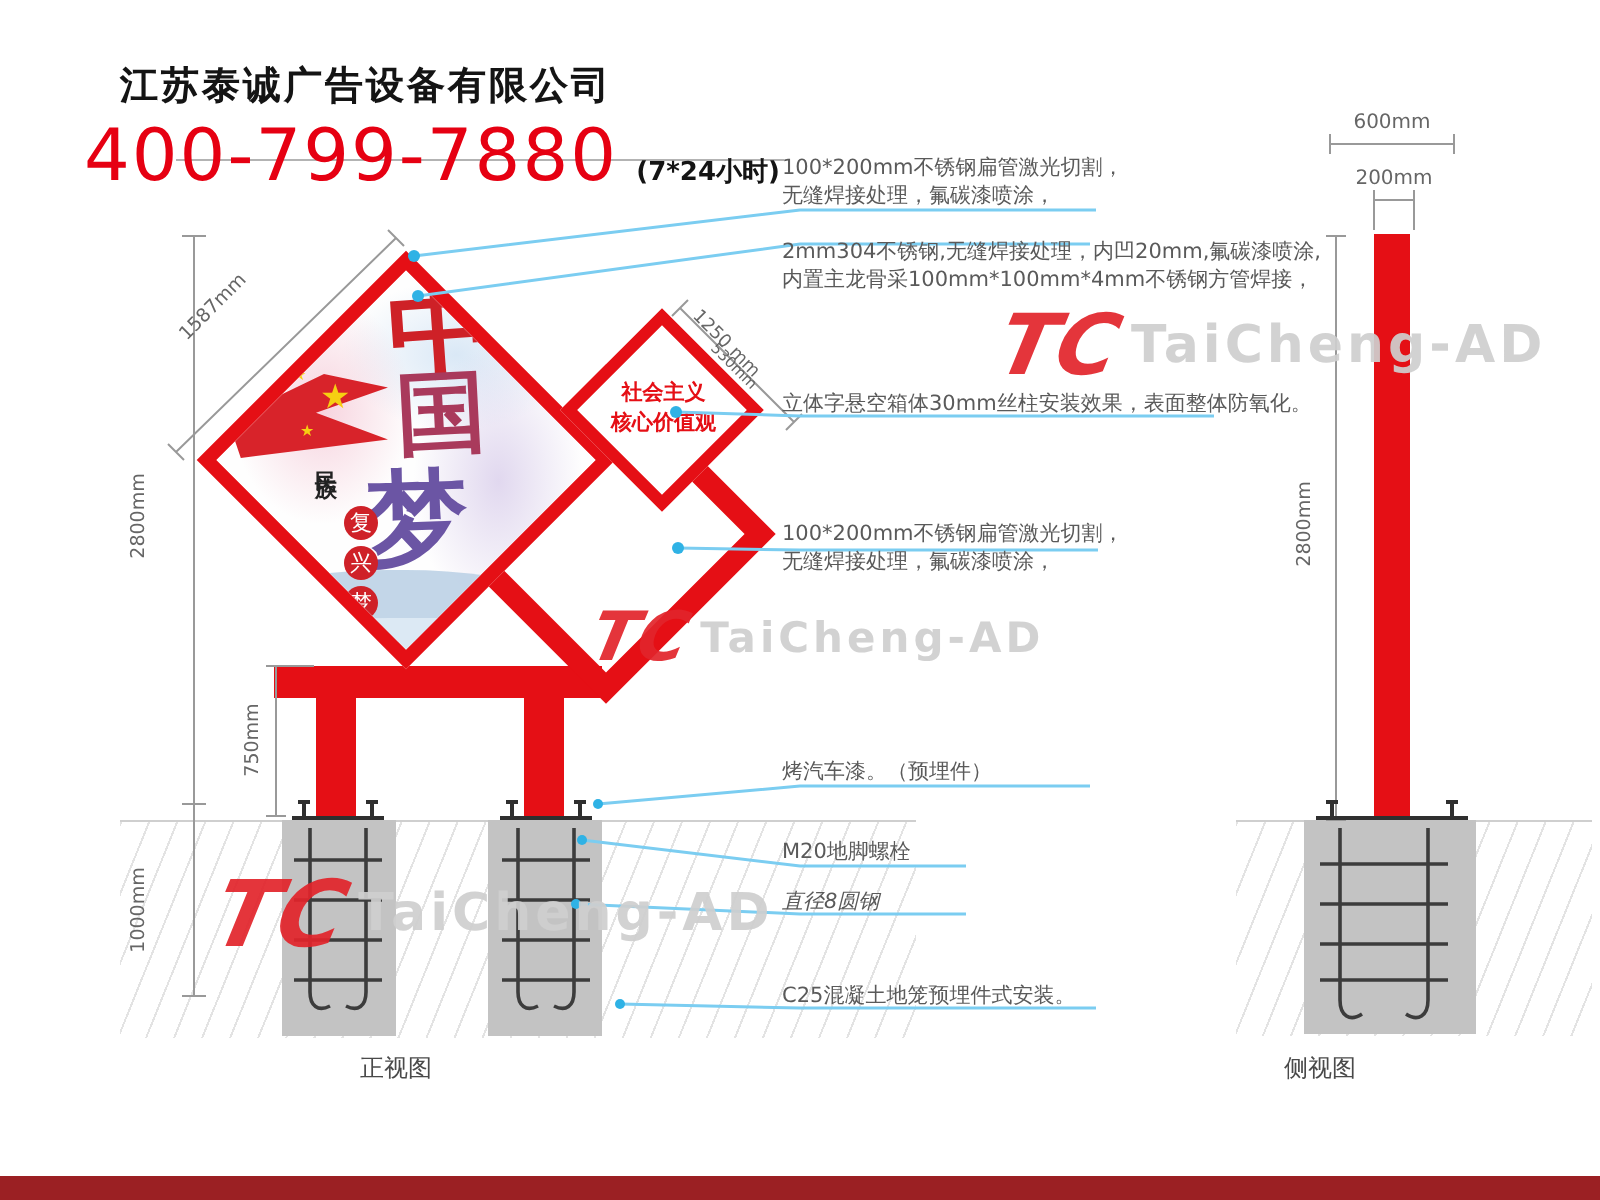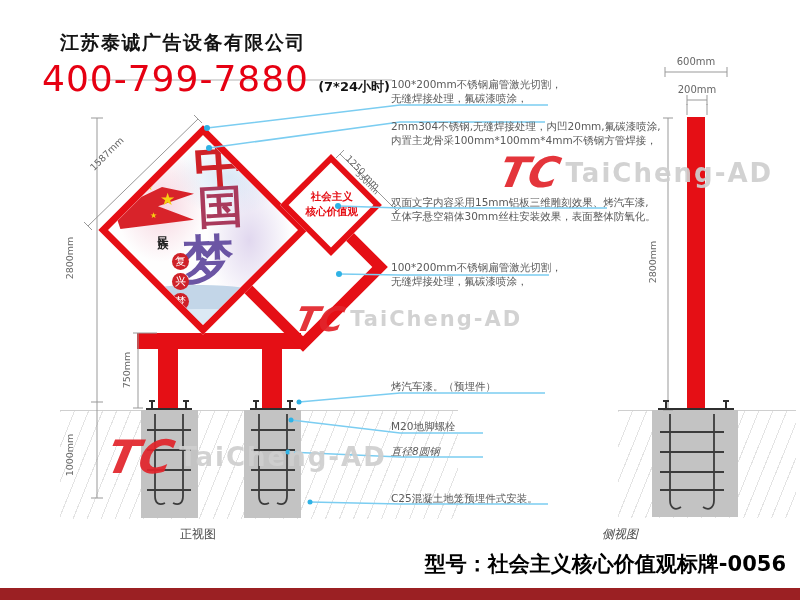--- a/index.html
+++ b/index.html
@@ -24,21 +24,21 @@
   .rot90{transform:rotate(-90deg);}
   .rot45{transform:rotate(45deg);}
   .rotm45{transform:rotate(-45deg);}
   .dim-f2800{left:40px;top:252px;} .dim-f1000{left:40px;top:449px;} .dim-f750{left:97px;top:364px;}
   .dim-1587{left:77px;top:148px;} .dim-1250{left:332px;top:167px;font-size:9px;}
   .dim-530{left:336px;top:178px;font-size:7.5px;}
   .dim-600{left:666px;top:56px;font-size:10px;} .dim-200{left:667px;top:84px;font-size:10px;text-align:center;}
   .dim-s2800{left:623px;top:256px;}
 
   .viewlabel{width:60px;text-align:left;font-size:12px;color:#4a4a4a;z-index:10;}
-  .vl-front{left:180px;top:526px;} .vl-side{left:602px;top:526px;font-style:italic;}
+  .vl-front{left:180px;top:526px;} .vl-side{left:642px;top:526px;}
 
   
   .ground{top:410px;border-top:1px solid #cfcfcf;z-index:1;
     background:repeating-linear-gradient(112deg,#e3e3e3 0 1px,transparent 1px 13px);}
   .ground-front{left:60px;width:398px;height:108px;}
   .ground-side{left:618px;width:178px;height:107px;}
   .footing{top:410px;background:#c3c3c3;z-index:2;}
   .footing-1{left:141px;width:57px;height:108px;}
   .footing-2{left:244px;width:57px;height:108px;}
   .footing-3{left:652px;width:86px;height:107px;}
@@ -218,21 +218,20 @@
 
   <div class="abs ann ann-1">
     <div>100*200mm不锈钢扁管激光切割，</div>
     <div>无缝焊接处理，氟碳漆喷涂，</div>
   </div>
   <div class="abs ann ann-2">
     <div>2mm304不锈钢,无缝焊接处理，内凹20mm,氟碳漆喷涂,</div>
     <div>内置主龙骨采100mm*100mm*4mm不锈钢方管焊接，</div>
   </div>
   <div class="abs ann ann-3">
-    <div>双面文字内容采用15mm铝板三维雕刻效果、烤汽车漆,</div>
     <div>立体字悬空箱体30mm丝柱安装效果，表面整体防氧化。</div>
   </div>
   <div class="abs ann ann-4">
     <div>100*200mm不锈钢扁管激光切割，</div>
     <div>无缝焊接处理，氟碳漆喷涂，</div>
   </div>
   <div class="abs ann ann-5">
     <div>烤汽车漆。（预埋件）</div>
   </div>
   <div class="abs ann ann-6">
@@ -251,16 +250,15 @@
   <div class="abs dim rotm45 dim-1587">1587mm</div>
   <div class="abs dim rot45 dim-1250">1250 mm</div>
   <div class="abs dim rot45 dim-530">530mm</div>
   <div class="abs dim dim-600">600mm</div>
   <div class="abs dim dim-200">200mm</div>
   <div class="abs dim rot90 dim-s2800">2800mm</div>
 
   <div class="abs viewlabel vl-front">正视图</div>
   <div class="abs viewlabel vl-side">侧视图</div>
 
-  <div class="abs model">型号：社会主义核心价值观标牌-0056</div>
   <div class="abs footer-bar"></div>
 
 </div>
 
 </body></html>

